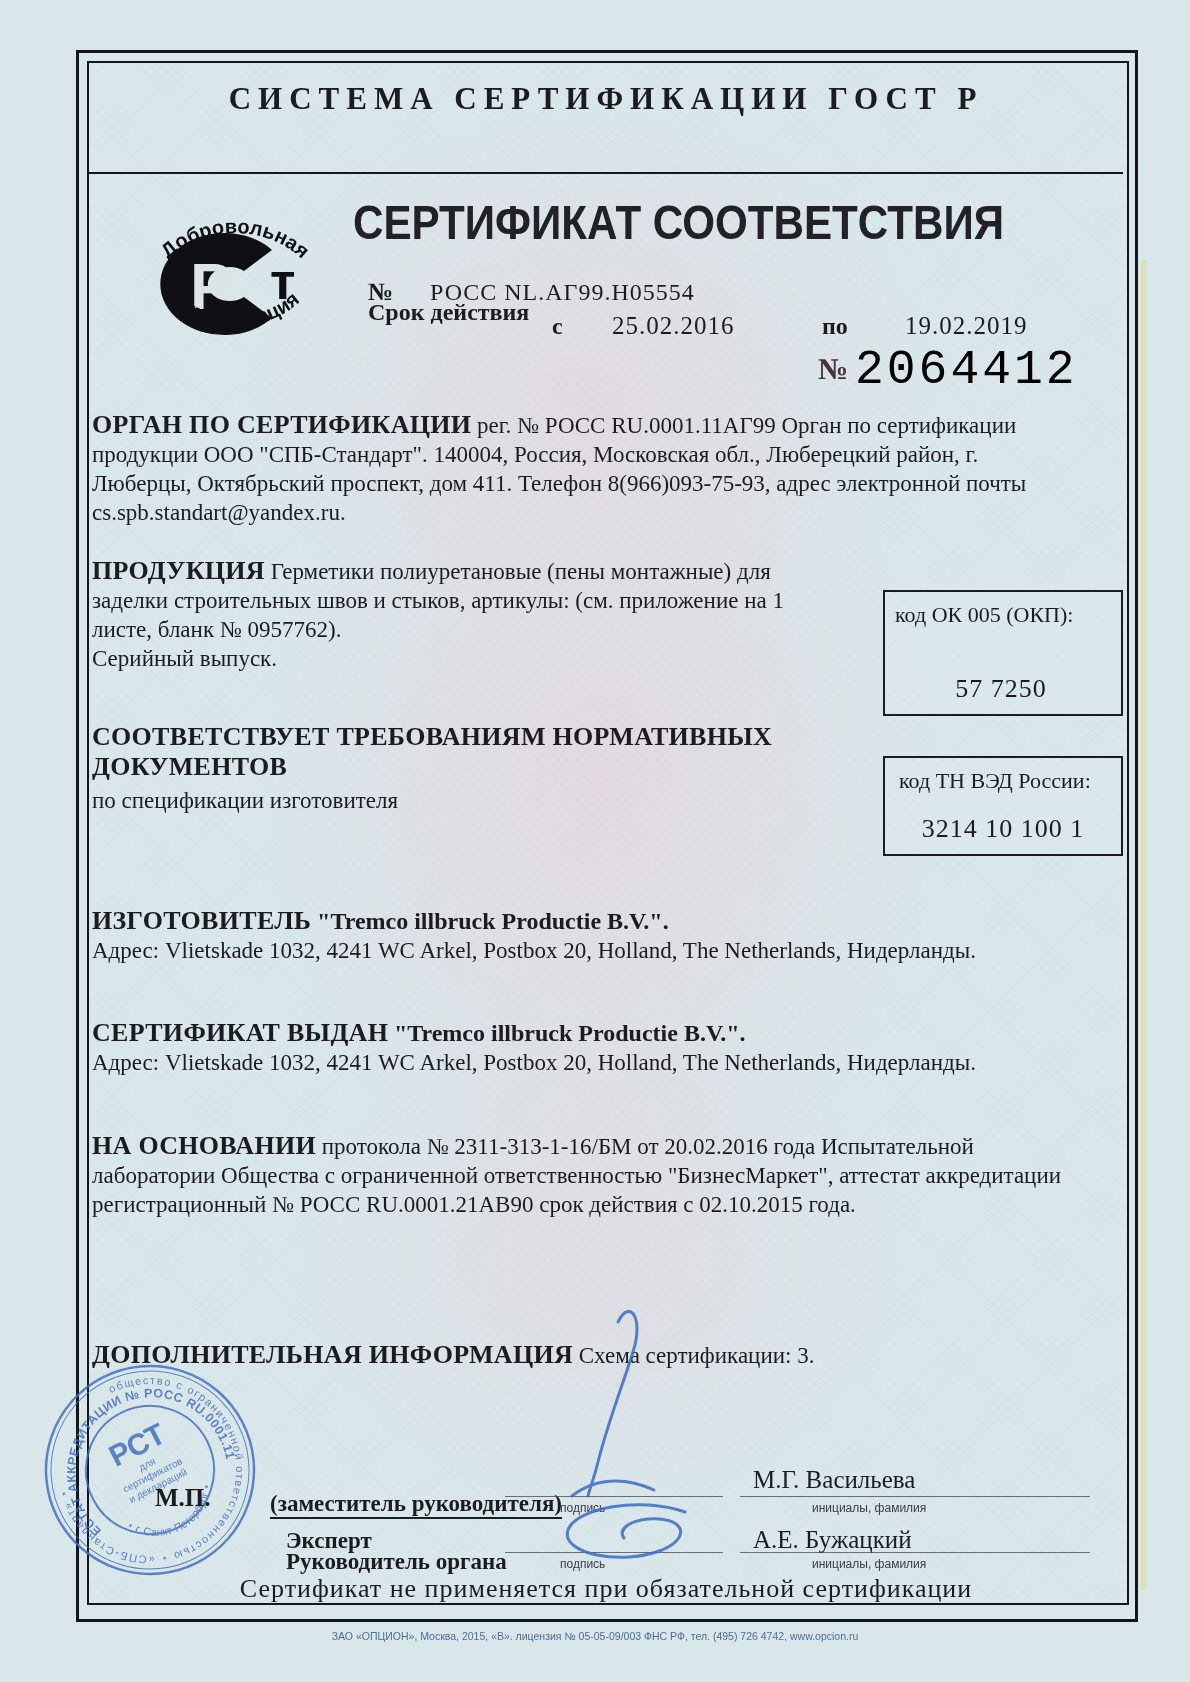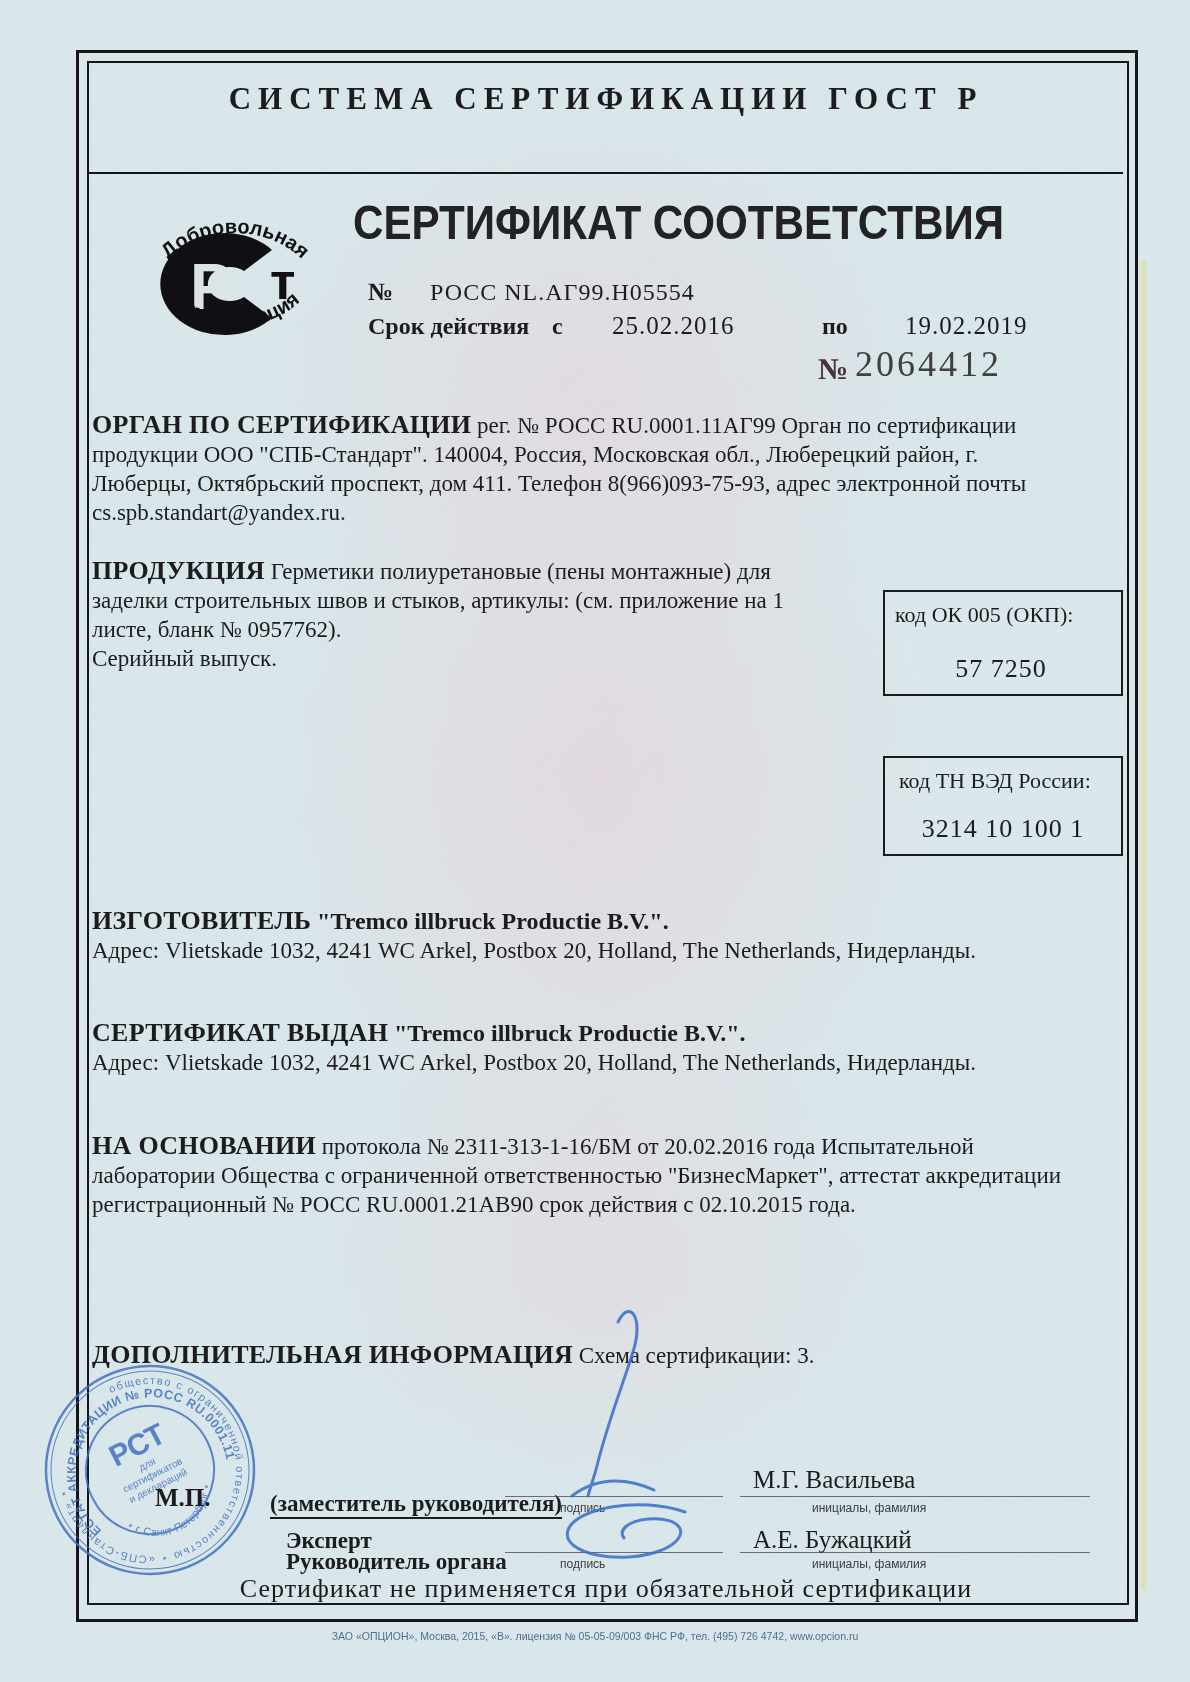--- a/index.html
+++ b/index.html
@@ -37,22 +37,22 @@
   .abs{position:absolute;}
   .lbl{font-weight:bold;font-size:26px;letter-spacing:.3px;}
   .body-text{font-size:23px;line-height:29px;}
   .name-bold{font-weight:bold;font-size:24px;}
   .no-label{font-size:25px;font-weight:bold;}
   .no-value{font-size:24px;letter-spacing:1px;}
   .val-bold{font-weight:bold;font-size:24px;}
   .val-date{font-size:25px;letter-spacing:1px;}
   .blank-no-sign{font-size:30px;font-weight:bold;color:#46333c;}
   .blank-no-digits{
-    font-family:Liberation Serif, serif;
-    font-size:36px;color:#404040;letter-spacing:3px;
+    font-family:Liberation Mono, monospace;
+    font-size:48px;color:#000000;letter-spacing:3px;
   }
   .code-box{
     position:absolute;left:883px;width:240px;border:2px solid #1b1b20;
     padding:10px 14px;box-sizing:border-box;background:rgba(255,255,255,.06);
     display:flex;flex-direction:column;justify-content:space-between;
   }
   .code-box .box-label{font-size:22px;}
   .code-box .box-value{font-size:26px;text-align:center;letter-spacing:1px;}
   .sig-role{font-weight:bold;font-size:23px;}
   .sig-role-sub{font-weight:bold;font-size:23px;border-bottom:2px solid #1b1b20;padding-bottom:1px;}
@@ -103,45 +103,49 @@
     </svg>
   </div>
 
   <div class="doc-title">
     <span>СЕРТИФИКАТ СООТВЕТСТВИЯ</span>
   </div>
 
   <div class="abs no-label" style="left:368px;top:278px;">№</div>
   <div class="abs no-value" style="left:430px;top:279px;">РОСС NL.АГ99.Н05554</div>
 
-  <div class="abs val-bold" style="left:368px;top:313px;">Срок действия</div>
+  <div class="abs val-bold" style="left:368px;top:299px;">Срок действия</div>
   <div class="abs val-bold" style="left:552px;top:313px;">с</div>
   <div class="abs val-date" style="left:612px;top:312px;">25.02.2016</div>
   <div class="abs val-bold" style="left:822px;top:313px;">по</div>
   <div class="abs val-date" style="left:905px;top:312px;">19.02.2019</div>
 
   <div class="abs blank-no-sign" style="left:818px;top:352px;">№</div>
   <div class="abs blank-no-digits" style="left:855px;top:343px;">2064412</div>
 
   <div class="abs body-text" style="left:92px;top:410px;width:954px;">
     <span class="lbl">ОРГАН ПО СЕРТИФИКАЦИИ</span>
     <span>рег. № РОСС RU.0001.11АГ99 Орган по сертификации продукции ООО "СПБ-Стандарт". 140004, Россия, Московская обл., Люберецкий район, г. Люберцы, Октябрьский проспект, дом 411. Телефон 8(966)093-75-93, адрес электронной почты cs.spb.standart@yandex.ru.</span>
   </div>
 
   <div class="abs body-text" style="left:92px;top:556px;width:735px;">
     <span class="lbl">ПРОДУКЦИЯ</span>
     <span>Герметики полиуретановые (пены монтажные) для заделки строительных швов и стыков, артикулы: (см. приложение на 1 листе, бланк № 0957762).</span>
     <div>Серийный выпуск.</div>
   </div>
 
-  <div class="code-box" style="top:590px;height:106px;padding-left:10px;">
+  <div class="code-box" style="top:590px;height:126px;padding-left:10px;">
     <div class="box-label">код ОК 005 (ОКП):</div>
     <div class="box-value">57 7250</div>
   </div>
 
+  <div class="abs" style="left:92px;top:722px;width:820px;">
+    <div class="lbl">СООТВЕТСТВУЕТ ТРЕБОВАНИЯМ НОРМАТИВНЫХ ДОКУМЕНТОВ</div>
+    <div class="body-text" style="margin-top:4px;">по спецификации изготовителя</div>
+  </div>
 
   <div class="code-box" style="top:756px;height:100px;padding-left:14px;">
     <div class="box-label">код ТН ВЭД России:</div>
     <div class="box-value">3214 10 100 1</div>
   </div>
 
   <div class="abs body-text" style="left:92px;top:906px;width:1000px;">
     <div>
       <span class="lbl">ИЗГОТОВИТЕЛЬ</span>
       <span class="name-bold">"Tremco illbruck Productie B.V.".</span>

